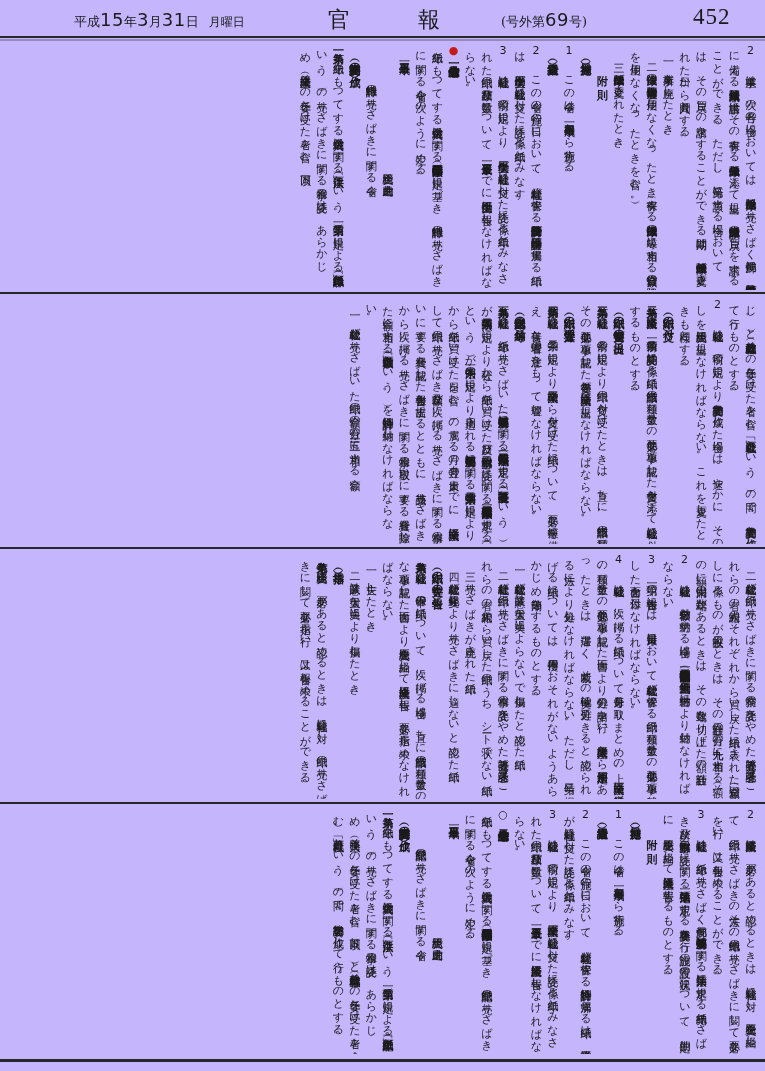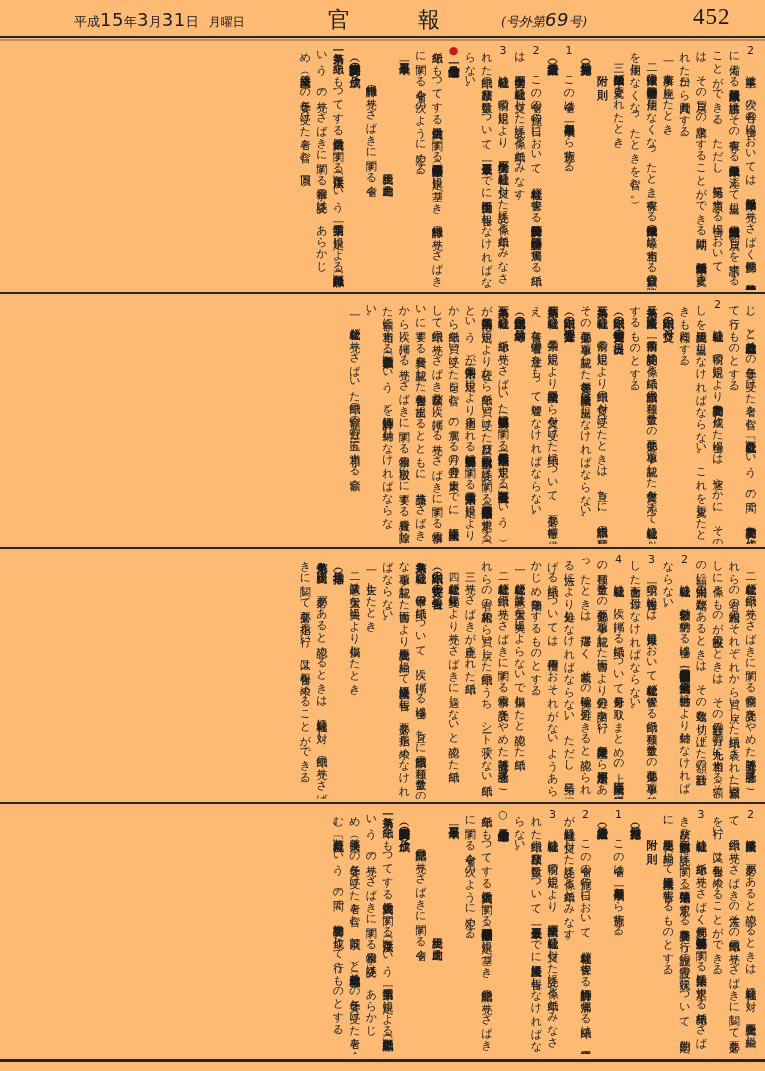--- a/index.html
+++ b/index.html
@@ -1,32 +1,32 @@
 <!DOCTYPE html>
 <html lang="ja"><head>
 <meta charset="utf-8">
 <style>
   html,body{margin:0;padding:0;}
   body{background:#e8e8e6;}
   .page{
     position:relative;
     width:765px;height:1071px;
-    background:#fdba74;
+    background:#c4b5fd;
     font-family:"DejaVu Serif", serif;
     color:#1b1b1b;
     overflow:hidden;
   }
   
   .header{position:absolute;top:0;left:0;width:765px;height:38px;}
   .h-date{position:absolute;left:74px;top:9px;font-size:13px;white-space:nowrap;}
   .h-date .n, .h-issue .n{font-family:"DejaVu Sans",sans-serif;font-size:18px;letter-spacing:0.5px;}
   .h-date .k, .h-issue .k{font-size:13px;}
   .h-weekday{margin-left:10px;font-size:12px;}
   .h-title{position:absolute;left:328px;top:5px;width:112px;display:flex;justify-content:space-between;font-size:22px;}
-  .h-issue{position:absolute;left:501px;top:9px;white-space:nowrap;font-style:italic;}
+  .h-issue{position:absolute;left:501px;top:9px;white-space:nowrap;}
   .h-page{position:absolute;left:693px;top:4px;font-size:23px;font-family:Liberation Serif, serif;letter-spacing:1px;}
   
   .rule{position:absolute;left:0;width:765px;background:#272727;}
   .rule-head{top:36px;height:2px;box-shadow:0 3px 0 rgba(60,60,60,.35);}
   .rule-1{top:292px;height:2px;}
   .rule-2{top:547px;height:2px;}
   .rule-3{top:802px;height:2px;}
   .rule-bottom{top:1059px;height:3px;}
   
   .band{

